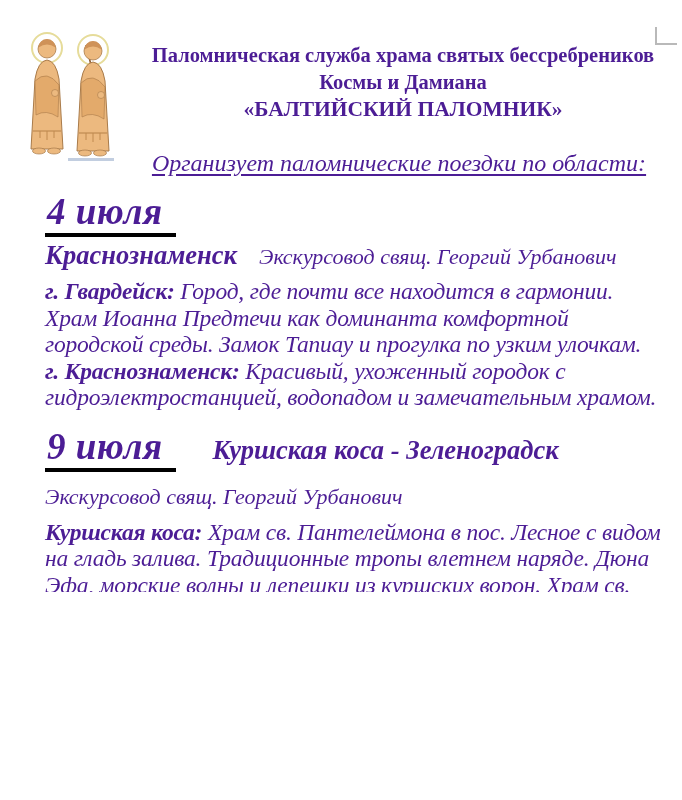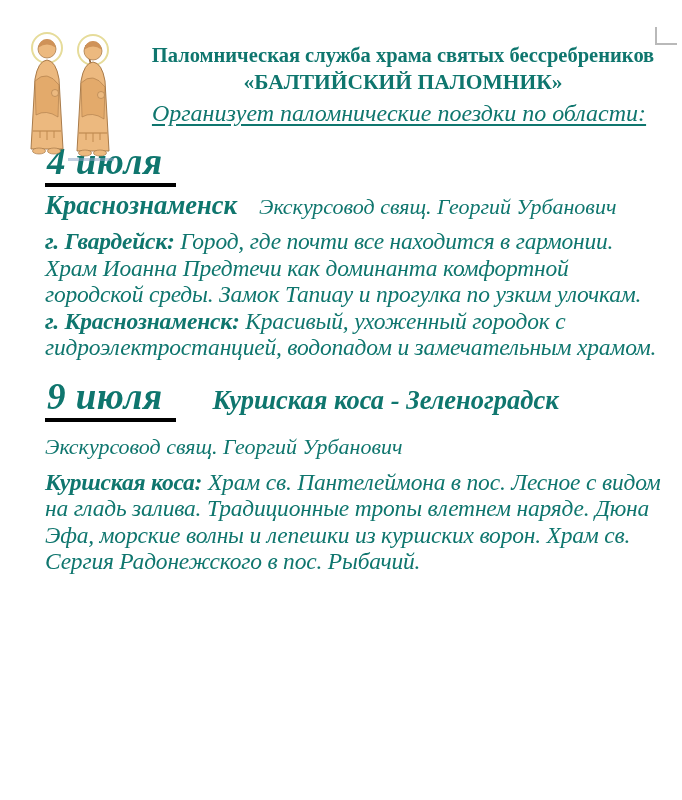--- a/index.html
+++ b/index.html
@@ -1,38 +1,38 @@
 <!DOCTYPE html>
 <html><head>
 <meta charset="utf-8">
 <style>
   html,body{margin:0;padding:0;background:#ffffff;}
   .page{
     position:relative;
     width:682px;height:592px;
     background:#ffffff;
-    color:#0f766e;
+    color:#4c1d95;
     font-family:"Liberation Serif","DejaVu Serif",serif;
     overflow:hidden;
   }
   
   .saints{position:absolute;left:16px;top:27px;}
   
   .corner-mark{
     position:absolute;left:655px;top:27px;
     width:20px;height:16px;
     border-left:2px solid #b9b9b9;
     border-bottom:2px solid #b9b9b9;
   }
   
   .hdr{margin:42px 12px 0 136px;text-align:center;}
   .hdr-line{font-weight:bold;font-size:20.5px;line-height:27px;}
   .hdr-title{font-weight:bold;font-size:21.5px;line-height:27px;margin-top:0;}
   .hdr-subtitle{
-    font-style:italic;font-size:24px;line-height:30px;margin-top:2px;
+    font-style:italic;font-size:24px;line-height:30px;margin-top:25px;
     text-decoration:underline;text-underline-offset:3px;margin-left:-8px;
   }
   
   .content{margin:0 15px 0 45px;width:622px;}
   .trip-head{display:flex;align-items:baseline;margin-top:13px;line-height:46px;}
   .date{
     font-style:italic;font-weight:bold;font-size:37px;
     border-bottom:4px solid #000;padding:0 14px 0 2px;letter-spacing:.5px;
     line-height:42px;
   }
@@ -86,20 +86,21 @@
       <ellipse cx="69" cy="126" rx="6.5" ry="3" fill="#ecb97f" stroke="#a97b4a" stroke-width="0.7"></ellipse>
       <ellipse cx="84" cy="126" rx="6.5" ry="3" fill="#ecb97f" stroke="#a97b4a" stroke-width="0.7"></ellipse>
     </g>
     <rect x="52" y="131" width="46" height="3" opacity="0.55" fill="#8fa6c6"></rect>
   </svg>
 
   <div class="corner-mark"></div>
 
   <header class="hdr">
     <div class="hdr-line">Паломническая служба храма святых бессребреников</div>
+    <div class="hdr-line">Космы и Дамиана</div>
     <div class="hdr-title">«БАЛТИЙСКИЙ ПАЛОМНИК»</div>
     <div class="hdr-subtitle">Организует паломнические поездки по области:</div>
   </header>
 
   <main class="content">
 
     <section>
       <div class="trip-head">
         <span class="date">4 июля</span>
       </div>

